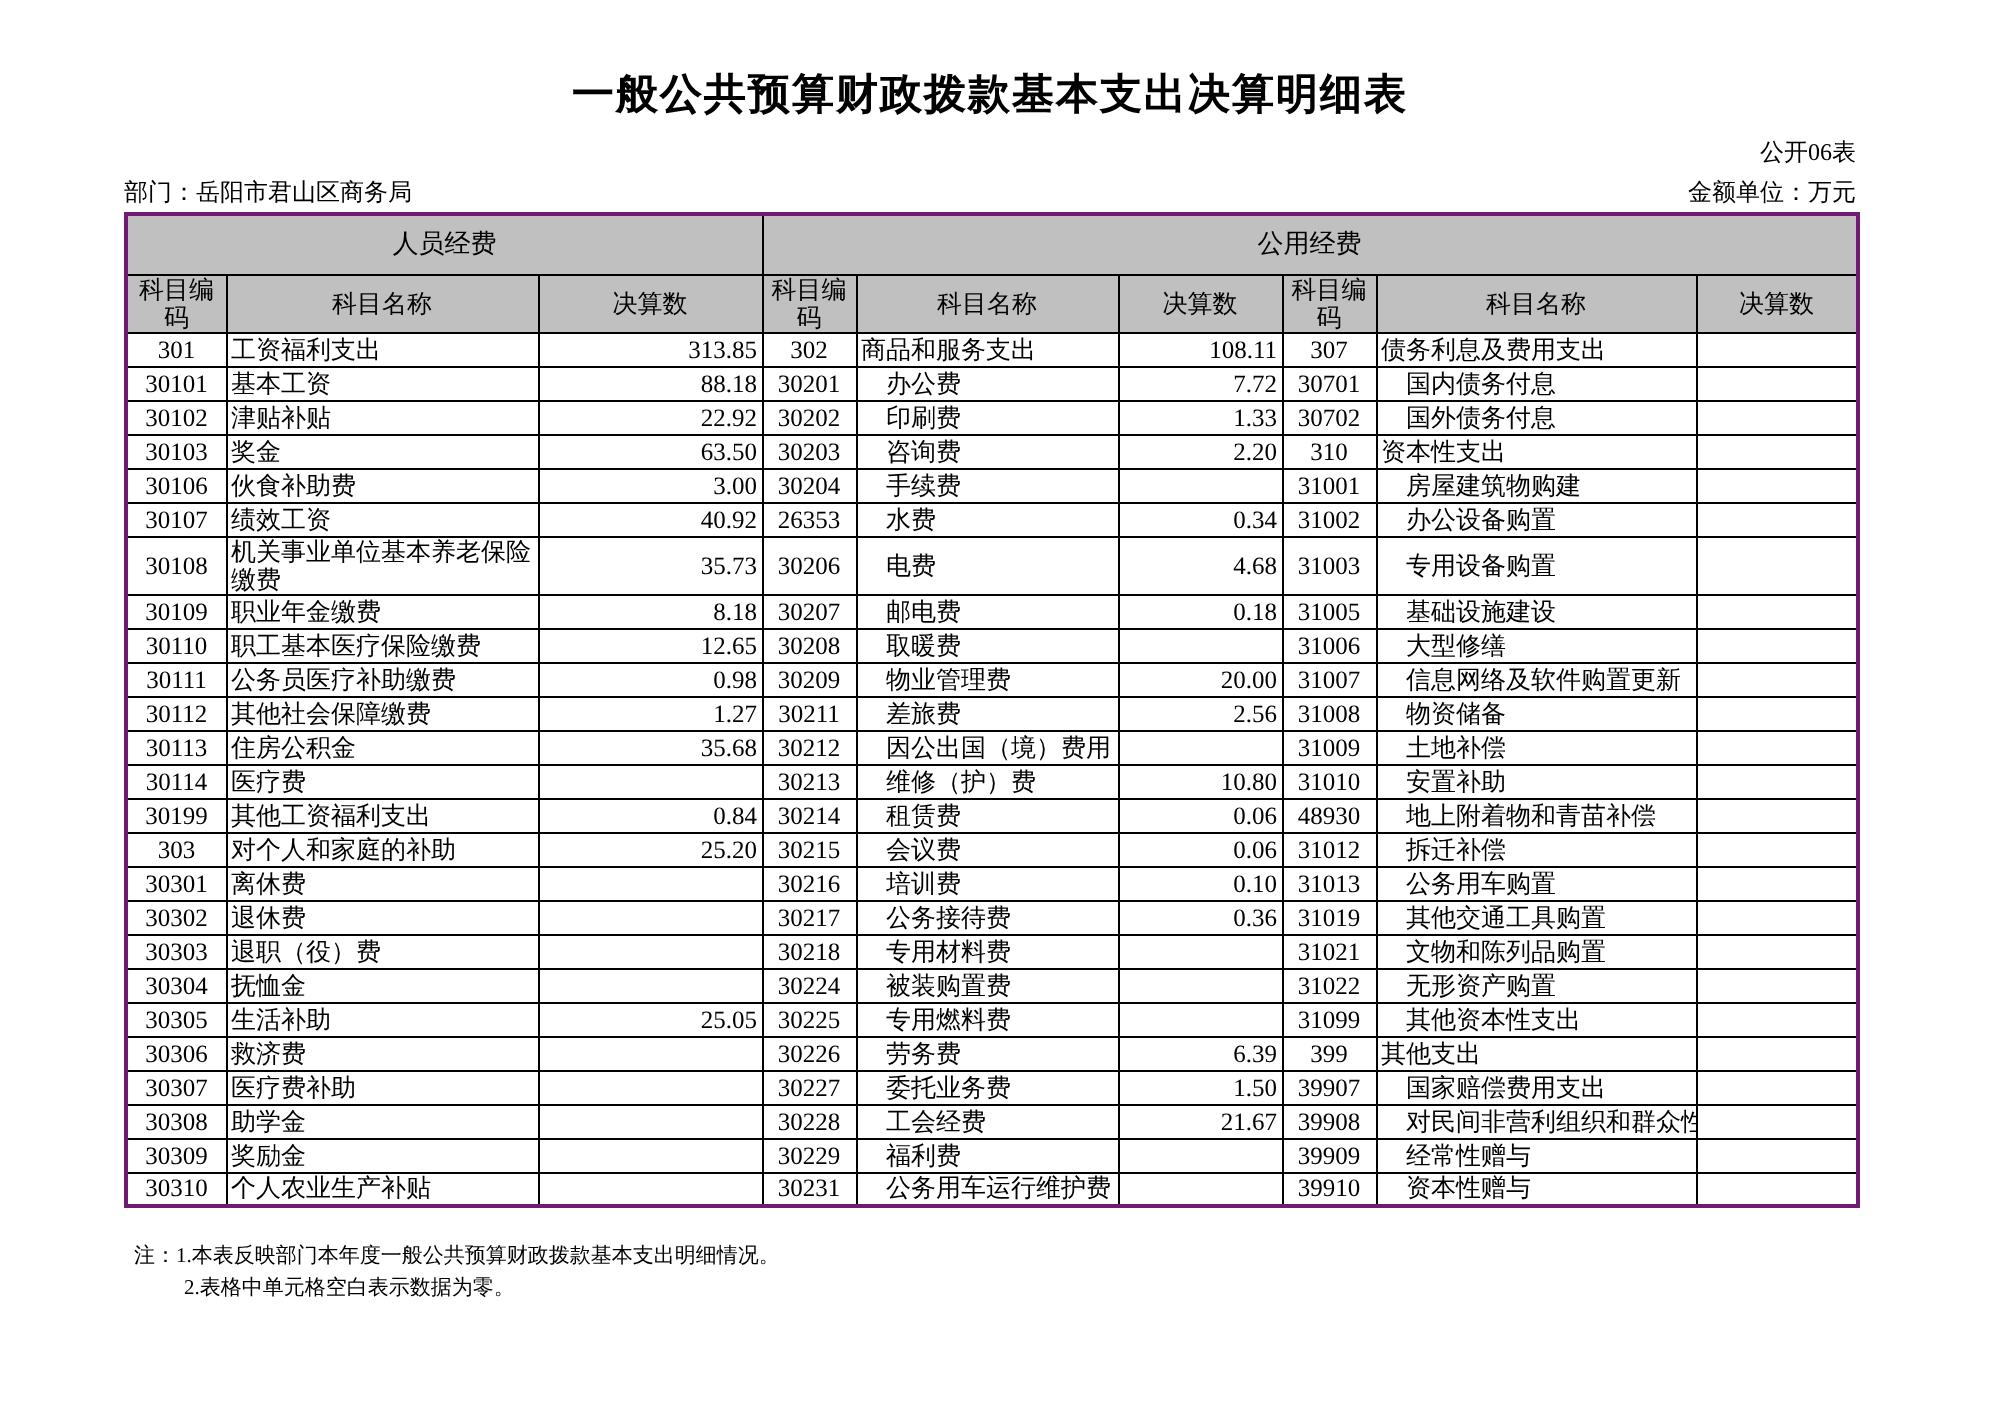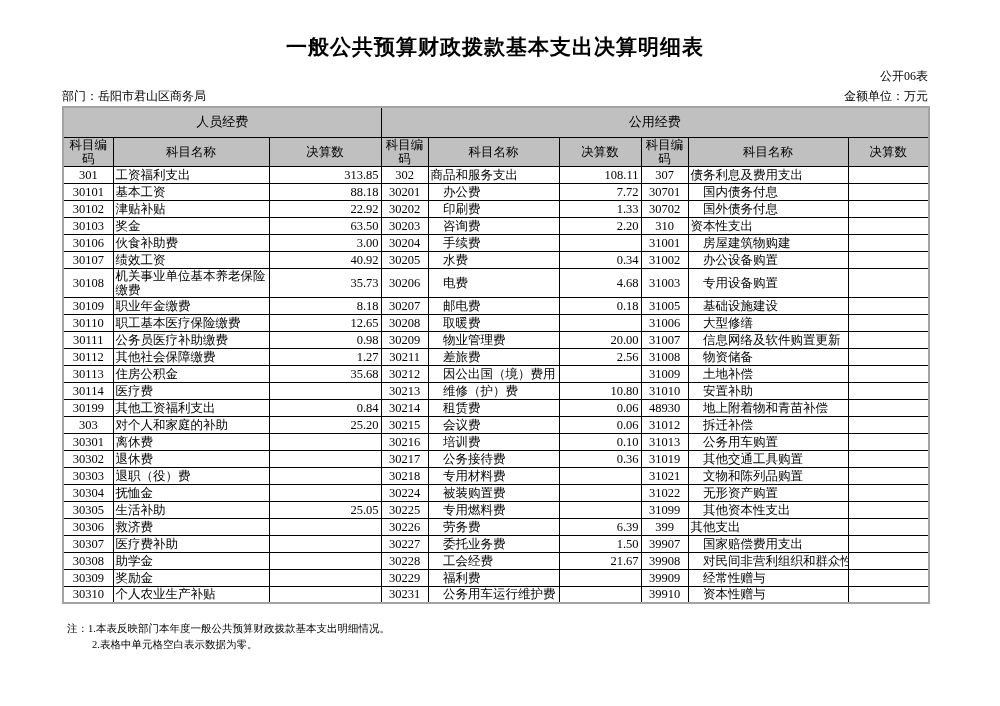--- a/index.html
+++ b/index.html
@@ -30,21 +30,21 @@
     display: flex;
     justify-content: space-between;
     font-size: 12px;
     line-height: 14px;
   }
   table.budget {
     margin-top: 3px;
     width: 866px;
     border-collapse: collapse;
     table-layout: fixed;
-    border: 2px solid #a3a3a3;
+    border: 2px solid #701a75;
   }
   table.budget th, table.budget td {
     border: 1px solid #000;
     font-weight: normal;
     font-size: 12.5px;
     line-height: 14px;
     padding: 0 2px;
     overflow: hidden;
     vertical-align: middle;
   }
@@ -165,21 +165,21 @@
           <td class="name">　手续费</td>
           <td class="val"></td>
           <td class="code">31001</td>
           <td class="name">　房屋建筑物购建</td>
           <td class="val"></td>
         </tr>
           <tr>
           <td class="code">30107</td>
           <td class="name">绩效工资</td>
           <td class="val">40.92</td>
-          <td class="code">30205</td>
+          <td class="code">26353</td>
           <td class="name">　水费</td>
           <td class="val">0.34</td>
           <td class="code">31002</td>
           <td class="name">　办公设备购置</td>
           <td class="val"></td>
         </tr>
           <tr>
           <td class="code">30108</td>
           <td class="name">机关事业单位基本养老保险缴费</td>
           <td class="val">35.73</td>

